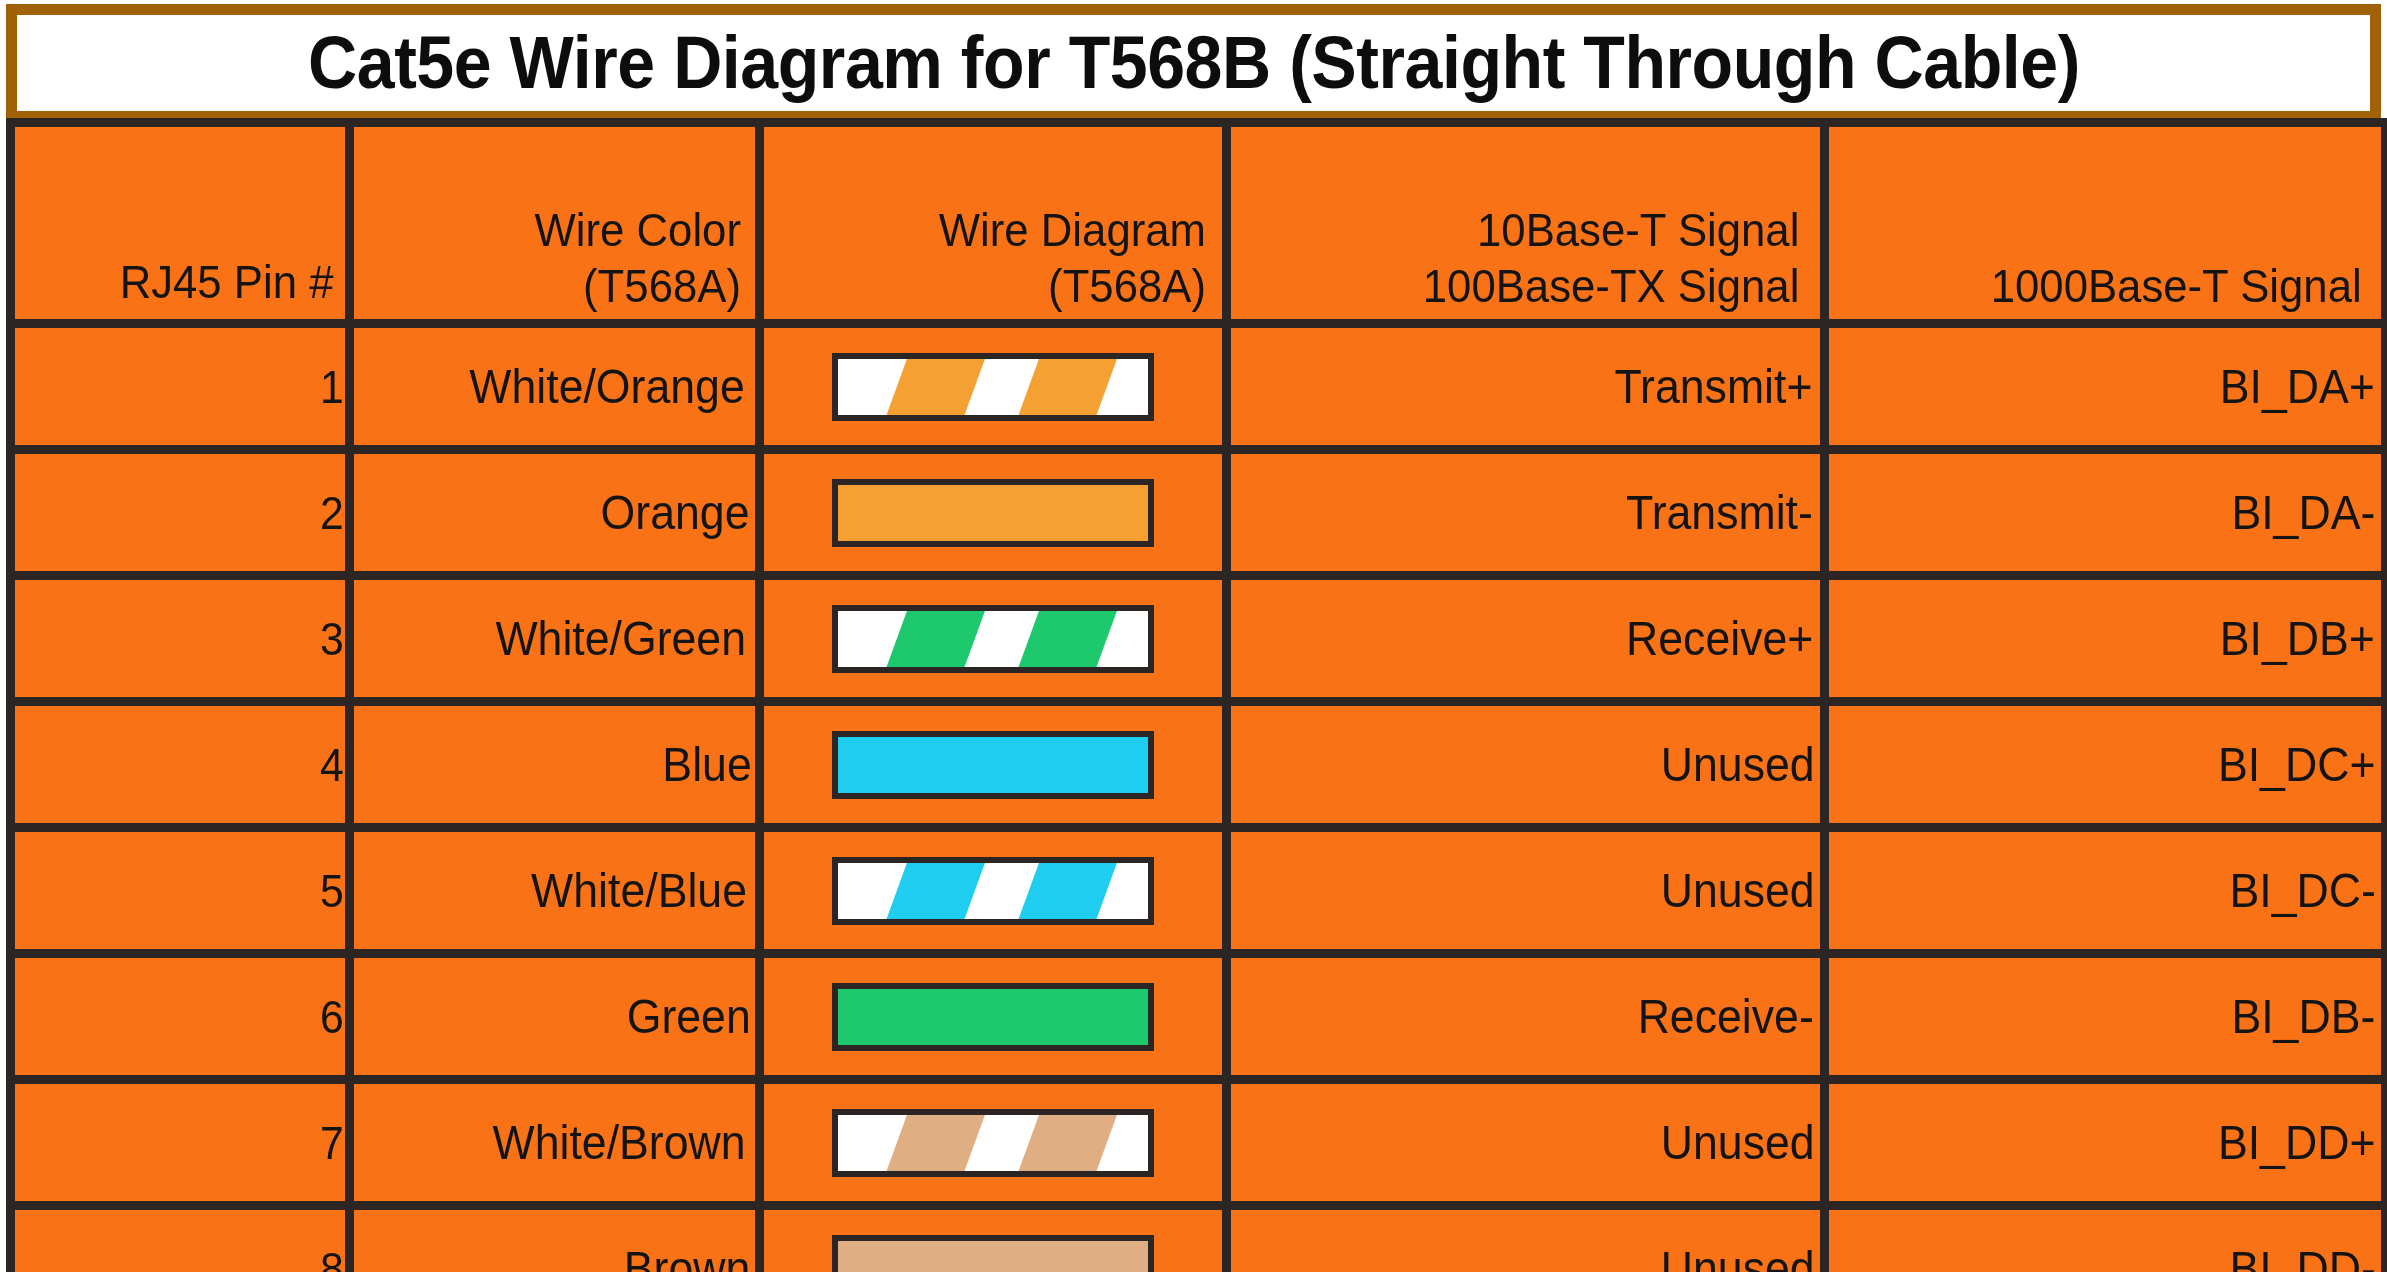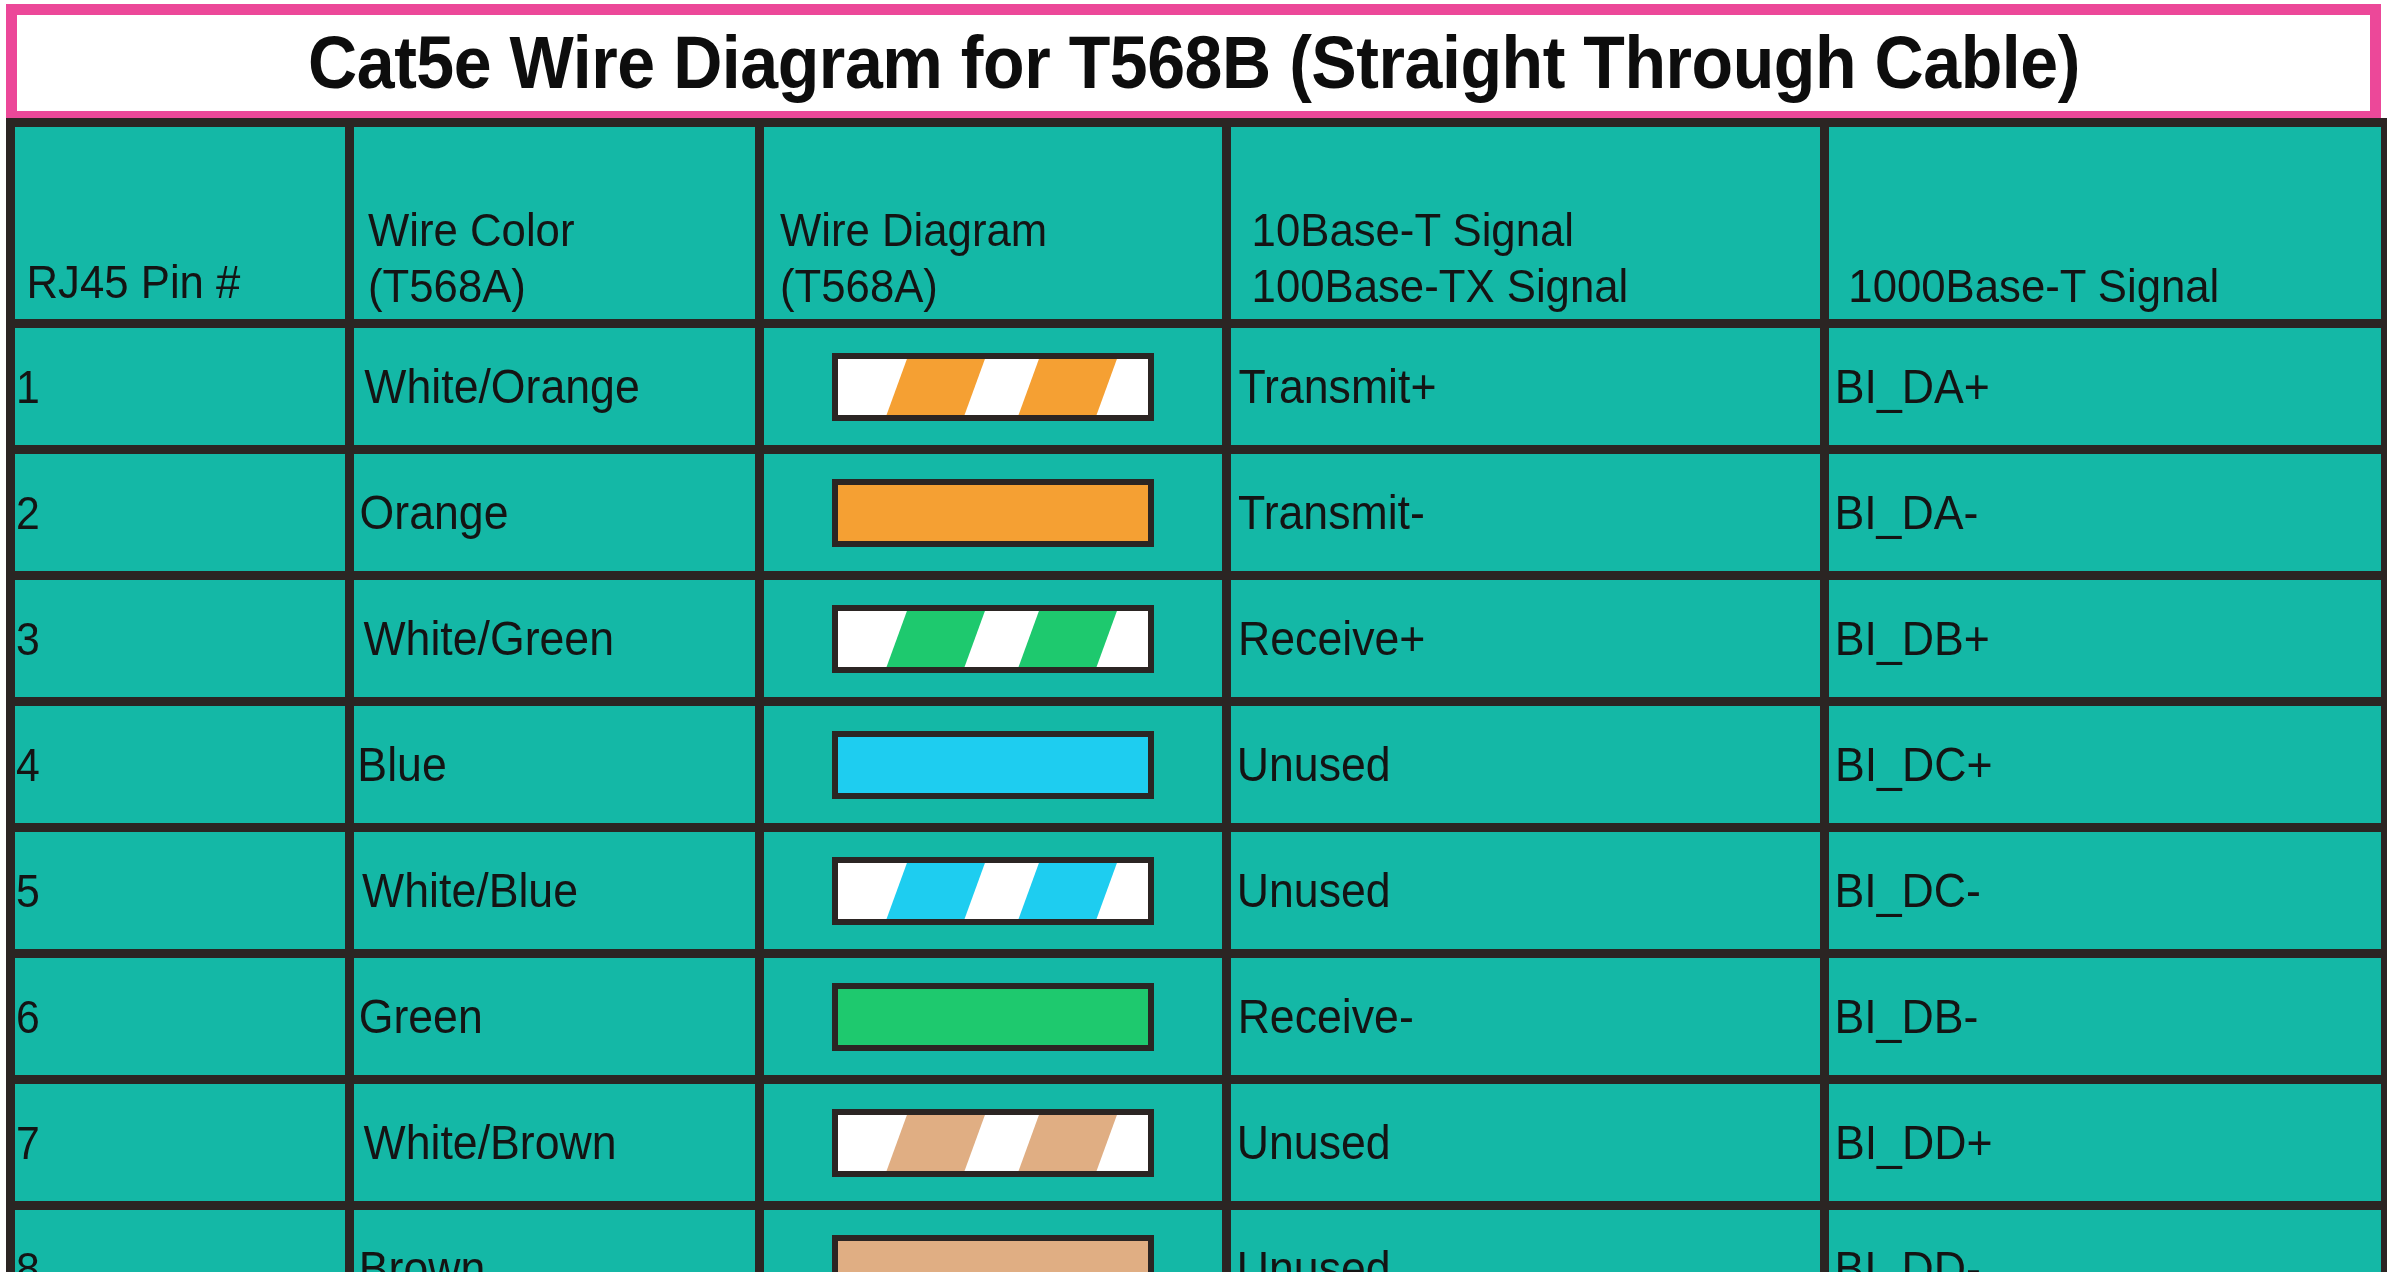--- a/index.html
+++ b/index.html
@@ -36,21 +36,21 @@
   }
 
   
   .title-row {
     position: absolute;
     left: 6px;
     top: 4px;
     width: 2375px;
     height: 118px;
     box-sizing: border-box;
-    border: 11px solid #ec4899;
+    border: 11px solid #a16207;
     background: #ffffff;
     display: flex;
     align-items: center;
     justify-content: center;
   }
   .title-text {
     font-family: "Liberation Sans Narrow", "Liberation Sans", "DejaVu Sans", sans-serif;
     font-weight: bold;
     font-size: 74px;
     line-height: 1;
@@ -65,23 +65,23 @@
     position: absolute;
     left: 6px;
     top: 118px;
     width: 2375px;
     border-collapse: collapse;
     table-layout: fixed;
     background: #ffffff;
   }
   table.grid td, table.grid th {
     border: 9px solid #2b2523;
-    background: #14b8a6;
+    background: #f97316;
     padding: 0;
-    text-align: left;
+    text-align: right;
     vertical-align: middle;
     color: #111111;
     font-weight: normal;
   }
 
   
   col.c1 { width: 339px; }
   col.c2 { width: 410px; }
   col.c3 { width: 467px; }
   col.c4 { width: 598px; }

